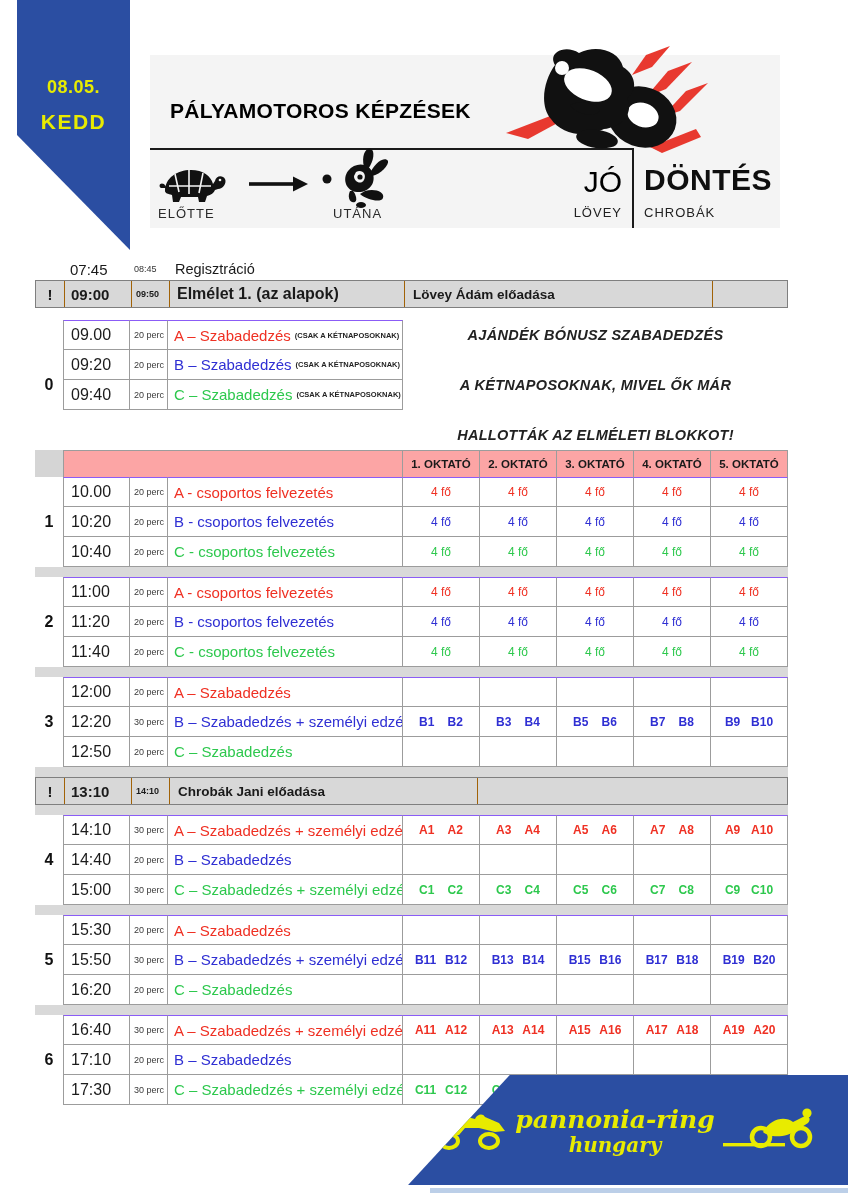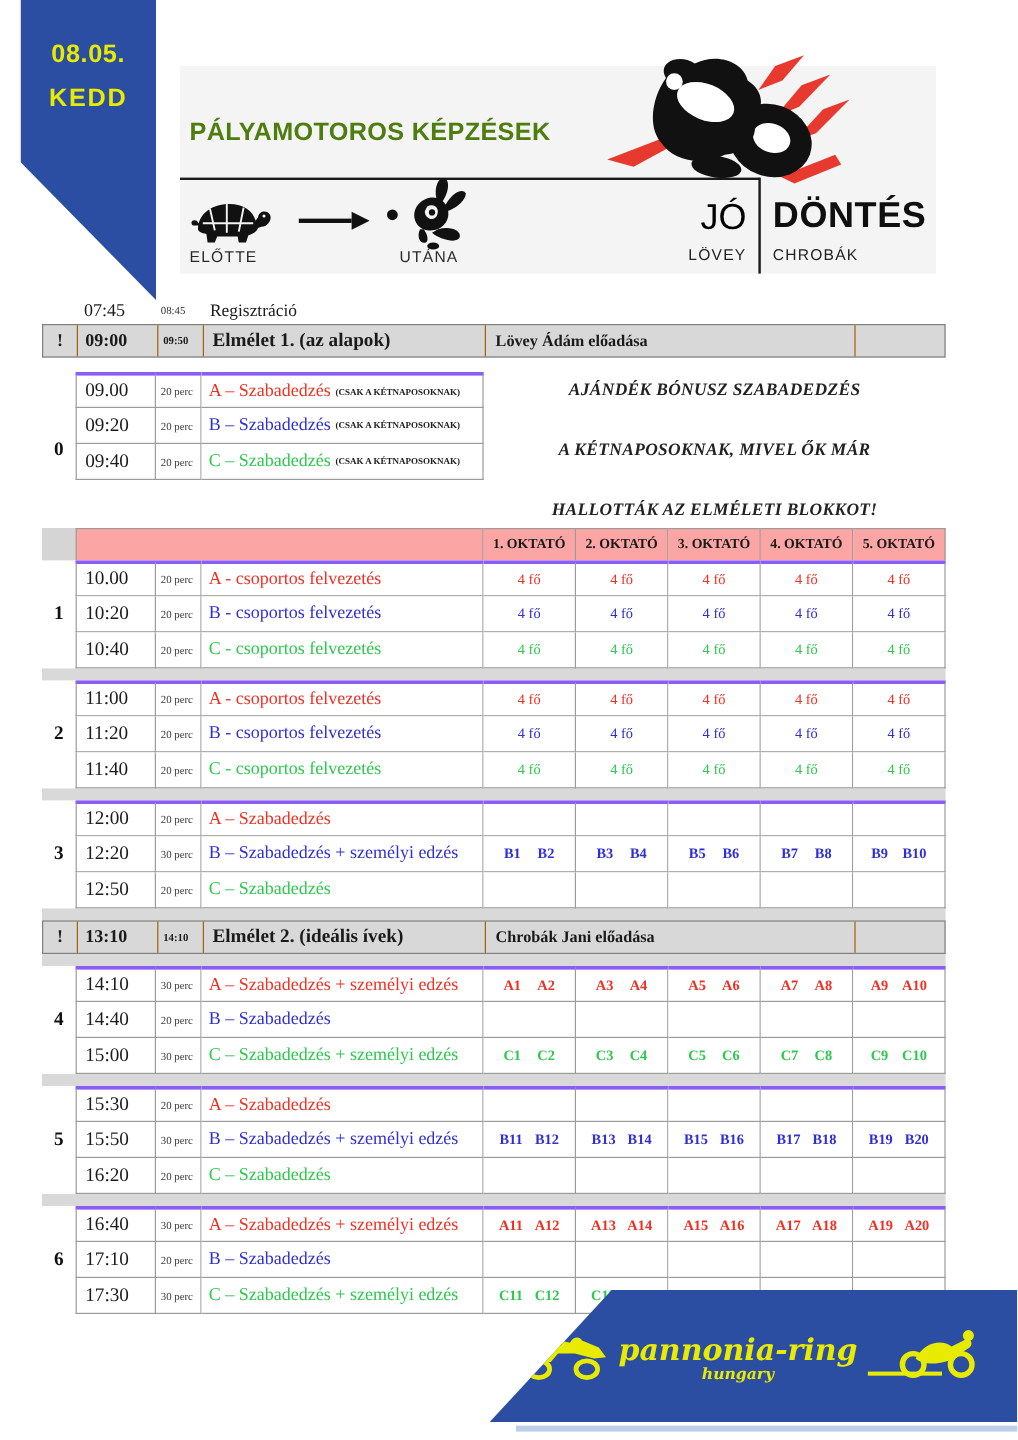--- a/index.html
+++ b/index.html
@@ -3,45 +3,45 @@
 <meta charset="utf-8">
 <style>
   html,body{margin:0;padding:0;background:#fff;}
   .page{position:relative;width:848px;height:1200px;background:#fff;overflow:hidden;
         font-family:"Liberation Sans",sans-serif;color:#1a1a1a;}
 
   
   .ribbon{position:absolute;left:17px;top:0;width:113px;height:250px;
           background:var(--ribbon_blue);clip-path:polygon(0 0,100% 0,100% 100%,0 54%);
           text-align:center;color:var(--yellow);font-weight:800;}
-  .ribbon-date{margin-top:34px;font-size:21px;letter-spacing:.5px;}
+  .ribbon-date{margin-top:77px;font-size:18px;letter-spacing:.5px;}
   .ribbon-day{font-size:21px;letter-spacing:1.5px;margin-top:12px;}
 
   
   .header-box{position:absolute;left:150px;top:55px;width:630px;height:173px;background:#F4F4F4;}
-  .header-title{position:absolute;left:8px;top:44px;font-size:21px;font-weight:700;
-                letter-spacing:.3px;color:#4d7c0f;white-space:nowrap;}
+  .header-title{position:absolute;left:20px;top:44px;font-size:21px;font-weight:700;
+                letter-spacing:.3px;color:#000000;white-space:nowrap;}
   .hline{position:absolute;left:0;top:93px;width:483px;height:2px;background:#1a1a1a;}
   .vline{position:absolute;left:482px;top:93px;width:2px;height:80px;background:#1a1a1a;}
   .turtle{position:absolute;left:8px;top:106px;}
   .arrow{position:absolute;left:97px;top:120px;}
   .rabbit{position:absolute;left:170px;top:92px;}
   .lbl-before{position:absolute;left:8px;top:151px;font-size:13px;letter-spacing:1px;color:#2a2a2a;}
   .lbl-after{position:absolute;left:183px;top:151px;font-size:13px;letter-spacing:1px;color:#2a2a2a;}
   .racer{position:absolute;left:350px;top:-10px;}
   .brand-jo{position:absolute;left:372px;top:110px;width:100px;text-align:right;
             font-size:30px;font-weight:400;color:#000000;}
   .brand-dontes{position:absolute;left:494px;top:108px;font-size:30px;font-weight:800;
                 letter-spacing:.5px;color:#0f0f0f;}
   .brand-lovey{position:absolute;left:372px;top:150px;width:100px;text-align:right;
                font-size:13px;letter-spacing:1px;color:#222;}
   .brand-chrobak{position:absolute;left:494px;top:150px;font-size:13px;letter-spacing:1px;color:#222;}
 
   
-  .schedule{position:absolute;left:35px;top:248px;width:753px;font-family:Liberation Serif, serif;}
+  .schedule{position:absolute;left:35px;top:258px;width:753px;}
   .rrow{display:flex;height:22px;align-items:center;}
   .r-spacer{width:28px;}
   .r-time{width:67px;padding-left:7px;font-size:15px;box-sizing:border-box;}
   .r-end{width:38px;padding-left:4px;font-size:9px;color:#333;box-sizing:border-box;}
   .r-label{font-size:14.5px;padding-left:7px;}
 
   .trow{display:flex;height:28px;width:753px;background:#D8D8D8;
         border:1px solid #7f7f7f;box-sizing:border-box;}
   .tcell{box-sizing:border-box;border-left:1px solid #a16207;display:flex;align-items:center;overflow:hidden;}
   .tcell:first-child{border-left:none;}
@@ -57,21 +57,21 @@
 
   .block{display:flex;}
   .c-lab{width:28px;display:flex;align-items:center;justify-content:center;}
   .blocknum{font-weight:700;font-size:16px;color:#111;}
   .brows{display:flex;flex-direction:column;}
 
   .srow{display:flex;height:30px;box-sizing:border-box;}
   .cell{box-sizing:border-box;border-right:1px solid #9c9c9c;border-bottom:1px solid #9c9c9c;
         display:flex;align-items:center;background:#fff;overflow:hidden;}
   .srow .c-time{border-left:1px solid #9c9c9c;}
-  .srow.bt .cell{border-top:3px solid #8b5cf6;}
+  .srow.bt .cell{border-top:1px solid #8b5cf6;}
   .c-time{width:67px;padding-left:7px;font-size:16px;color:#1b1b1b;}
   .c-dur{width:38px;padding-left:4px;font-size:9px;color:#3a3a3a;}
   .c-act{width:235px;padding-left:6px;font-size:15px;white-space:nowrap;}
   .actnote{font-size:7.5px;font-weight:700;color:#222;margin-left:4px;}
   .c-okt{width:77px;justify-content:center;font-size:12px;}
   .c-okt.pair{justify-content:space-evenly;padding:0 3px;font-weight:700;}
   .c-okt.pair span{font-weight:700;}
 
   .srow.okt{height:27px;}
   .srow.okt .cell{border-bottom:none;border-top:1px solid #9c9c9c;background:#fca5a5;}
@@ -86,21 +86,21 @@
   .bonus{width:385px;display:flex;flex-direction:column;gap:20px;}
   .bonus-line{height:30px;line-height:30px;text-align:center;font-style:italic;
               font-weight:600;font-size:14.5px;color:#222;letter-spacing:.3px;white-space:nowrap;}
 
   
   .footer-band{position:absolute;left:400px;top:1075px;width:448px;height:110px;
                background:var(--ribbon_blue);clip-path:polygon(24.5% 0,100% 0,100% 100%,1.8% 100%);
                display:flex;align-items:center;justify-content:center;gap:8px;}
   .f-text{text-align:center;color:var(--yellow);margin-top:4px;}
   .f-brand{font-family:"DejaVu Serif",serif;font-style:italic;font-weight:700;font-size:25px;line-height:1;}
-  .f-country{font-family:"DejaVu Serif",serif;font-style:italic;font-weight:700;font-size:13px;margin-top:1px;}
+  .f-country{font-family:"DejaVu Serif",serif;font-style:italic;font-weight:700;font-size:20px;margin-top:1px;}
   .footer-strip{position:absolute;left:430px;top:1188px;width:418px;height:5px;background:#BCCFE8;}
 </style>
 </head>
 <body>
 
 <div class="page">
 
   <div class="ribbon">
     <div class="ribbon-date">08.05.</div>
     <div class="ribbon-day">KEDD</div>
@@ -379,21 +379,20 @@
             </div>
           </div>
         </div>
         <div class="sep"></div>
       </div>
 
     <div class="trow">
       <div class="tcell t-mark">!</div>
       <div class="tcell t-time">13:10</div>
       <div class="tcell t-end">14:10</div>
-      <div class="tcell t-title">Elmélet 2. (ideális ívek)</div>
       <div class="tcell t-speaker">Chrobák Jani előadása</div>
       <div class="tcell t-extra"></div>
     </div>
 
     <div id="blocks-b-slot">
         <div class="sep"></div>
         <div class="block">
           <div class="c-lab">
             <div class="blocknum">4</div>
           </div>

